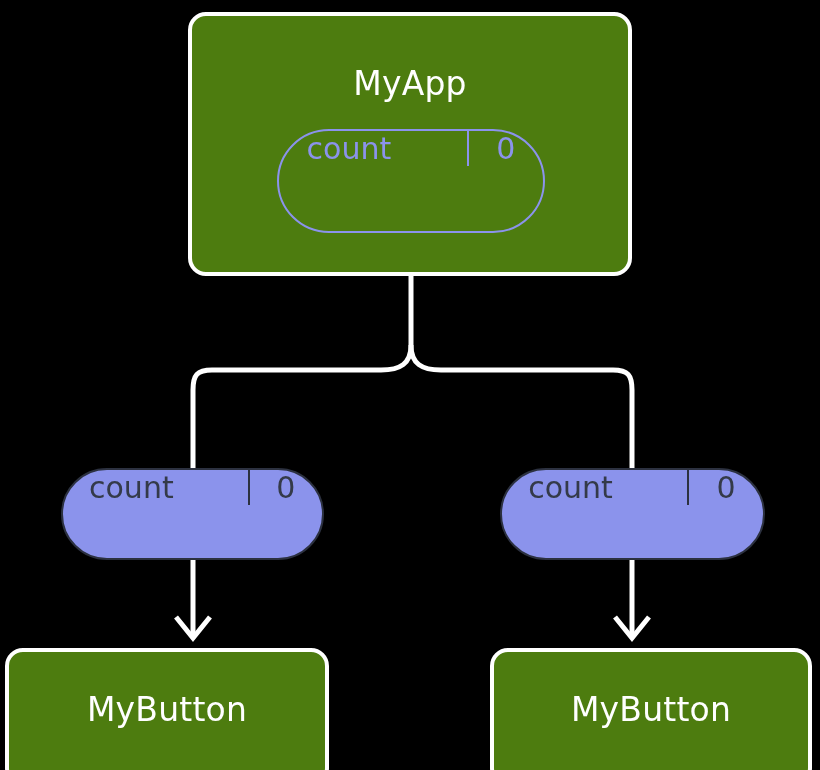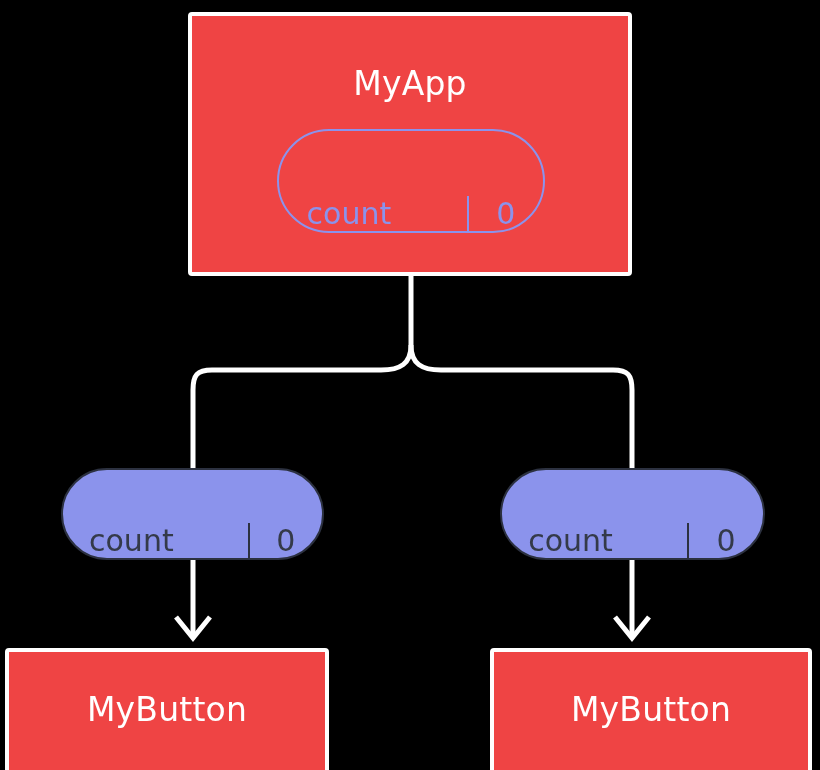--- a/index.html
+++ b/index.html
@@ -30,23 +30,23 @@
     width: 820px;
     height: 770px;
     z-index: 1;
     pointer-events: none;
   }
 
   
   .component-box {
     position: absolute;
     box-sizing: border-box;
-    background: #ef4444;
+    background: #4d7c0f;
     border: 4px solid #ffffff;
-    border-radius: 4px;
+    border-radius: 18px;
     z-index: 2;
   }
   .component-title {
     position: absolute;
     left: 0;
     right: 0;
     text-align: center;
     color: #ffffff;
     font-size: 33px;
     font-family: "DejaVu Sans", sans-serif;
@@ -80,21 +80,21 @@
   }
   .component-box.leaf .component-title {
     top: 38px;
   }
 
   
   .state-pill {
     position: absolute;
     box-sizing: border-box;
     display: flex;
-    align-items: flex-end;
+    align-items: flex-start;
     border-radius: 999px;
     overflow: hidden;
     z-index: 3;
     gap: 48px;
   }
   .state-pill .pill-key,
   .state-pill .pill-value {
     display: flex;
     align-items: center;
     justify-content: center;

